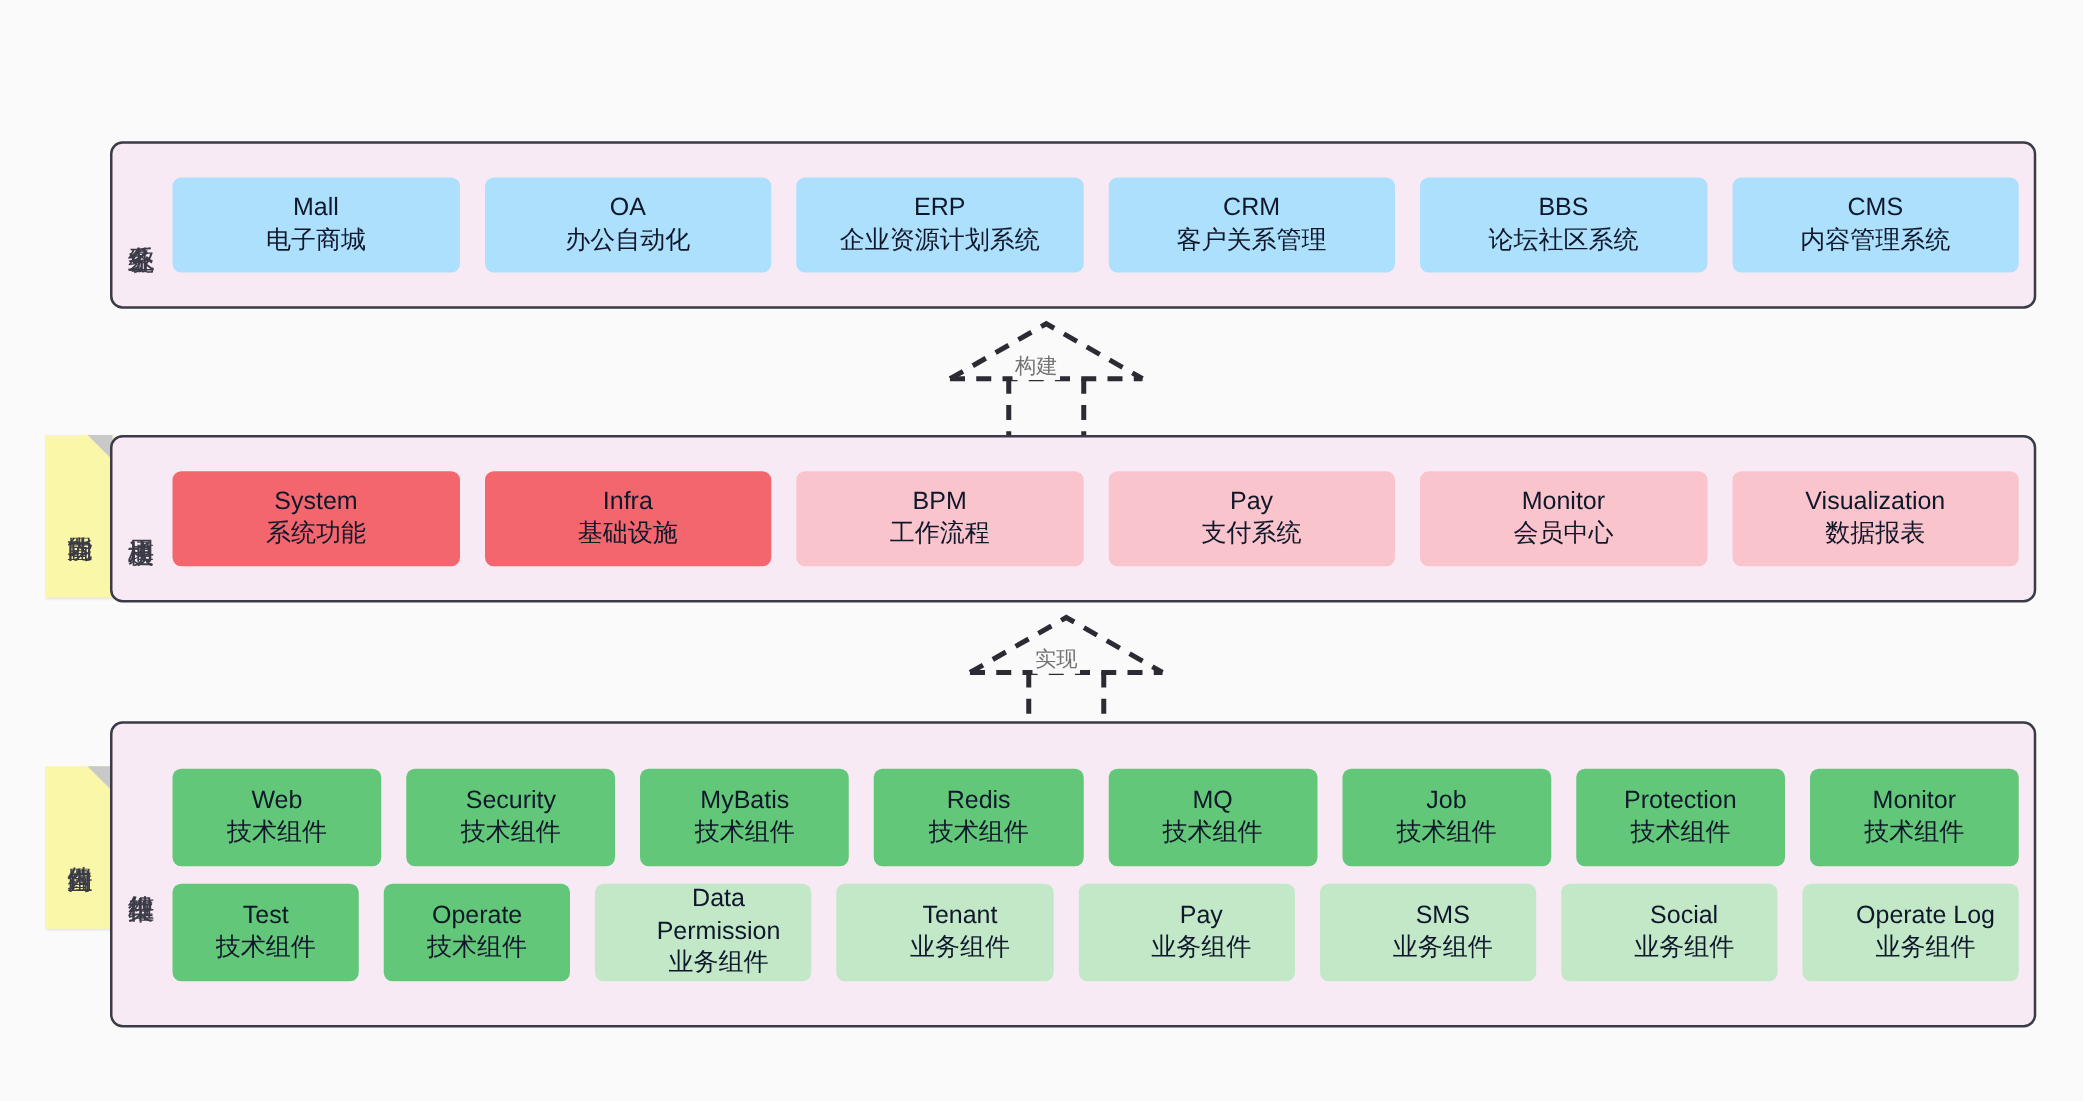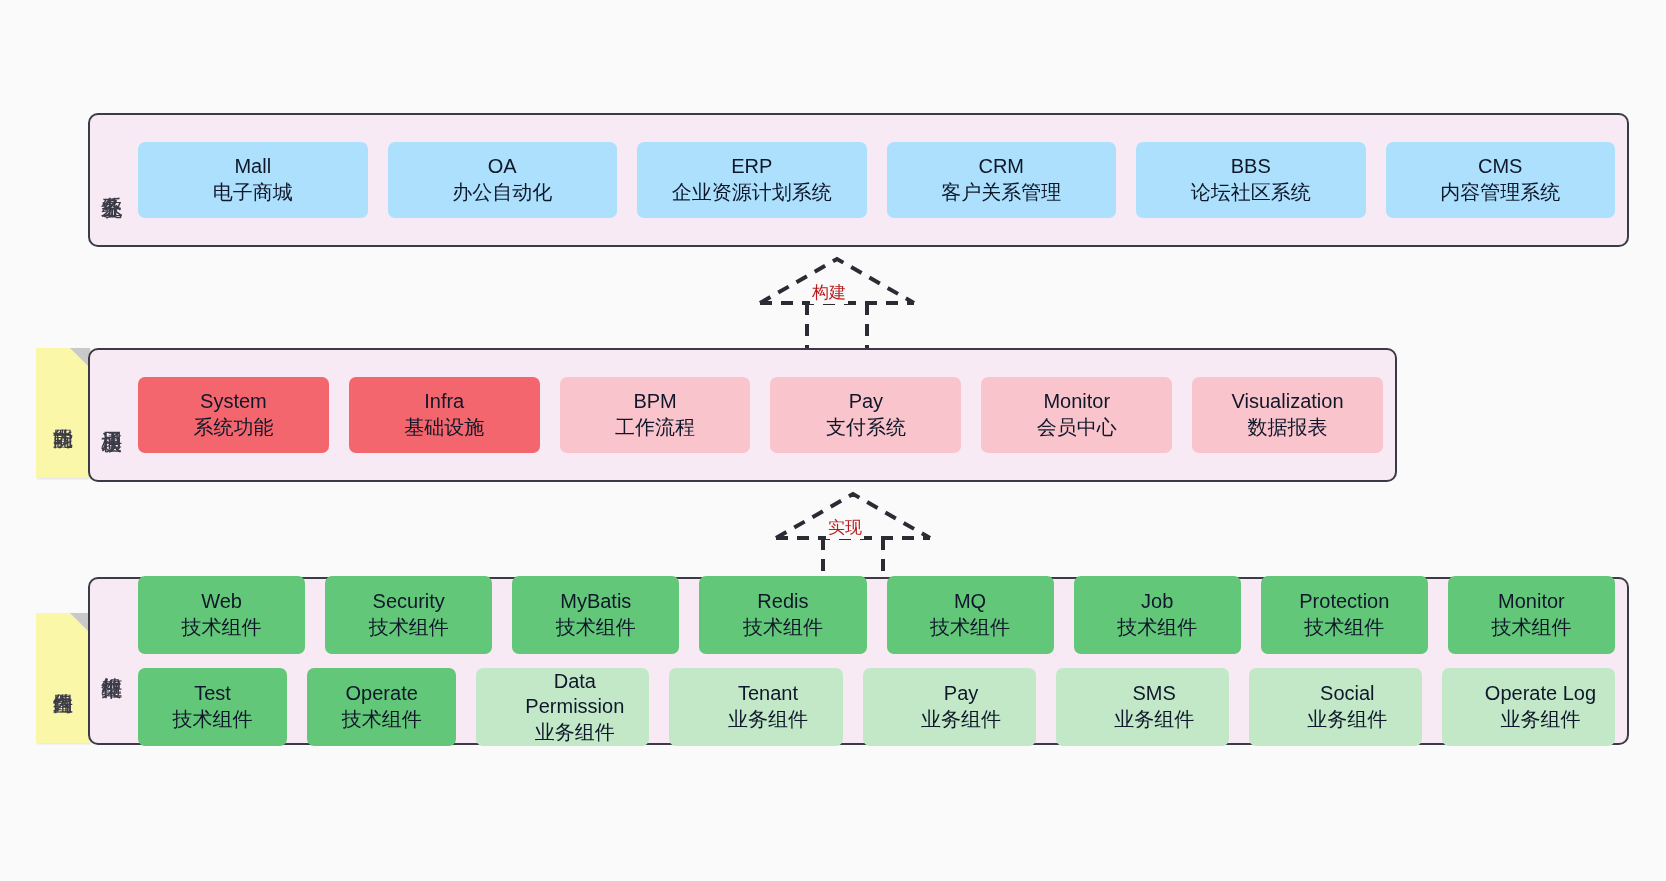--- a/index.html
+++ b/index.html
@@ -77,24 +77,24 @@
   .blue   {background:#ade0fd;}
   .red    {background:#f4666d;}
   .pinkish{background:#fac4cc;}
   .green  {background:#63c77a;}
   .lgreen {background:#c2e8c8;padding-left:30px;}
 
   
   #layer-business{left:88px;top:113px;width:1541px;height:134px;}
   #layer-business .cell{height:76px;}
 
-  #layer-common{left:88px;top:348px;width:1309px;height:134px;}
+  #layer-common{left:88px;top:348px;width:1541px;height:134px;}
   #layer-common .cell{height:76px;}
 
-  #layer-framework{left:88px;top:577px;width:1541px;height:168px;}
+  #layer-framework{left:88px;top:577px;width:1541px;height:245px;}
   #layer-framework .layer-body{gap:14px;padding:0 12px 0 4px;}
   #layer-framework .cell{height:78px;}
 
   
   .note{
     position:absolute;
     width:54px;
     background:#fbf7a8;
     box-sizing:border-box;
     display:flex;
@@ -118,21 +118,21 @@
   }
   #note-builtin-func{left:36px;top:348px;height:130px;}
   #note-builtin-comp{left:36px;top:613px;height:130px;}
 
   
   .arrow{position:absolute;}
   .arrow svg{display:block;overflow:visible;}
   .arrow-label{
     position:absolute;
     font-size:17px;
-    color:#b91c1c;
+    color:#737373;
     background:#fafafa;
     padding:0 2px;
     white-space:nowrap;
     user-select:none;
   }
   #arrow-build{left:752px;top:255px;width:170px;height:95px;}
   #arrow-build .arrow-label{left:58px;top:26px;}
   #arrow-impl{left:768px;top:490px;width:170px;height:95px;}
   #arrow-impl .arrow-label{left:58px;top:26px;}
 </style>

